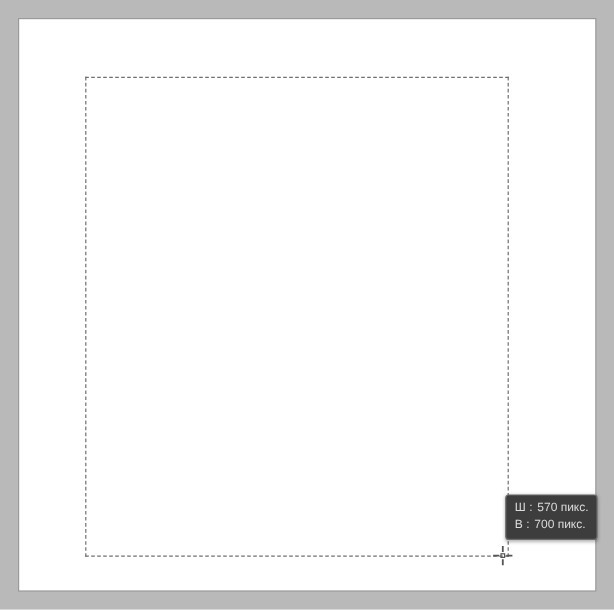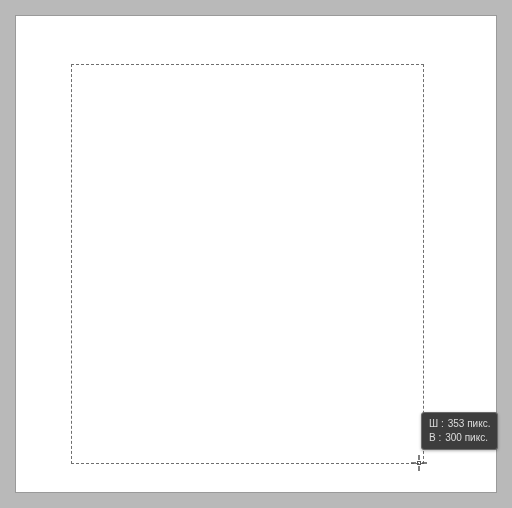--- a/index.html
+++ b/index.html
@@ -62,25 +62,25 @@
 </head>
 <body>
 
 <div class="canvas">
   <div class="selection-marquee"></div>
 </div>
 
 <div class="dimension-tooltip">
   <div class="row">
     <span>Ш :</span>
-    <span>353 пикс.</span>
+    <span>570 пикс.</span>
   </div>
   <div class="row">
     <span>В :</span>
-    <span>300 пикс.</span>
+    <span>700 пикс.</span>
   </div>
 </div>
 
 <div class="crosshair-cursor">
   <svg width="18" height="18" viewBox="0 0 18 18">
     <line x1="9" y1="1" x2="9" y2="6" stroke="#555" stroke-width="1.5"></line>
     <line x1="9" y1="12" x2="9" y2="17" stroke="#555" stroke-width="1.5"></line>
     <line x1="1" y1="9" x2="6" y2="9" stroke="#555" stroke-width="1.5"></line>
     <line x1="12" y1="9" x2="17" y2="9" stroke="#555" stroke-width="1.5"></line>
     <rect x="7.5" y="7.5" width="3" height="3" fill="none" stroke="#555" stroke-width="1"></rect>

